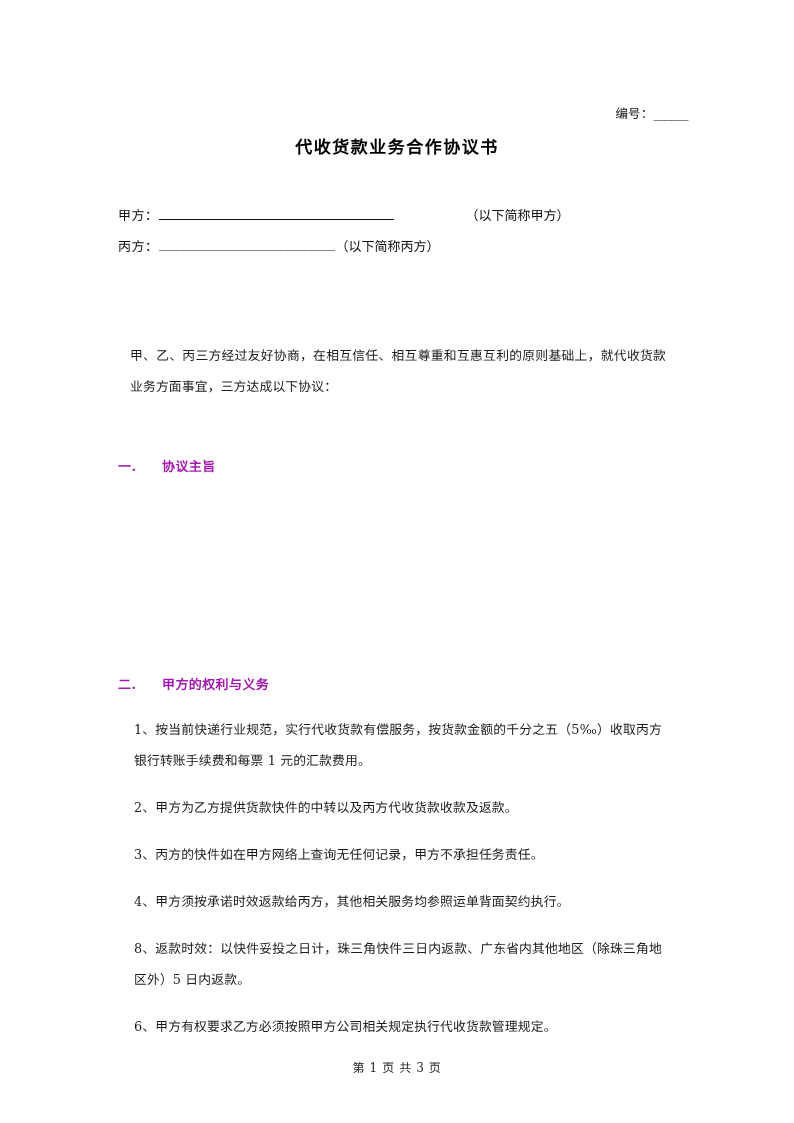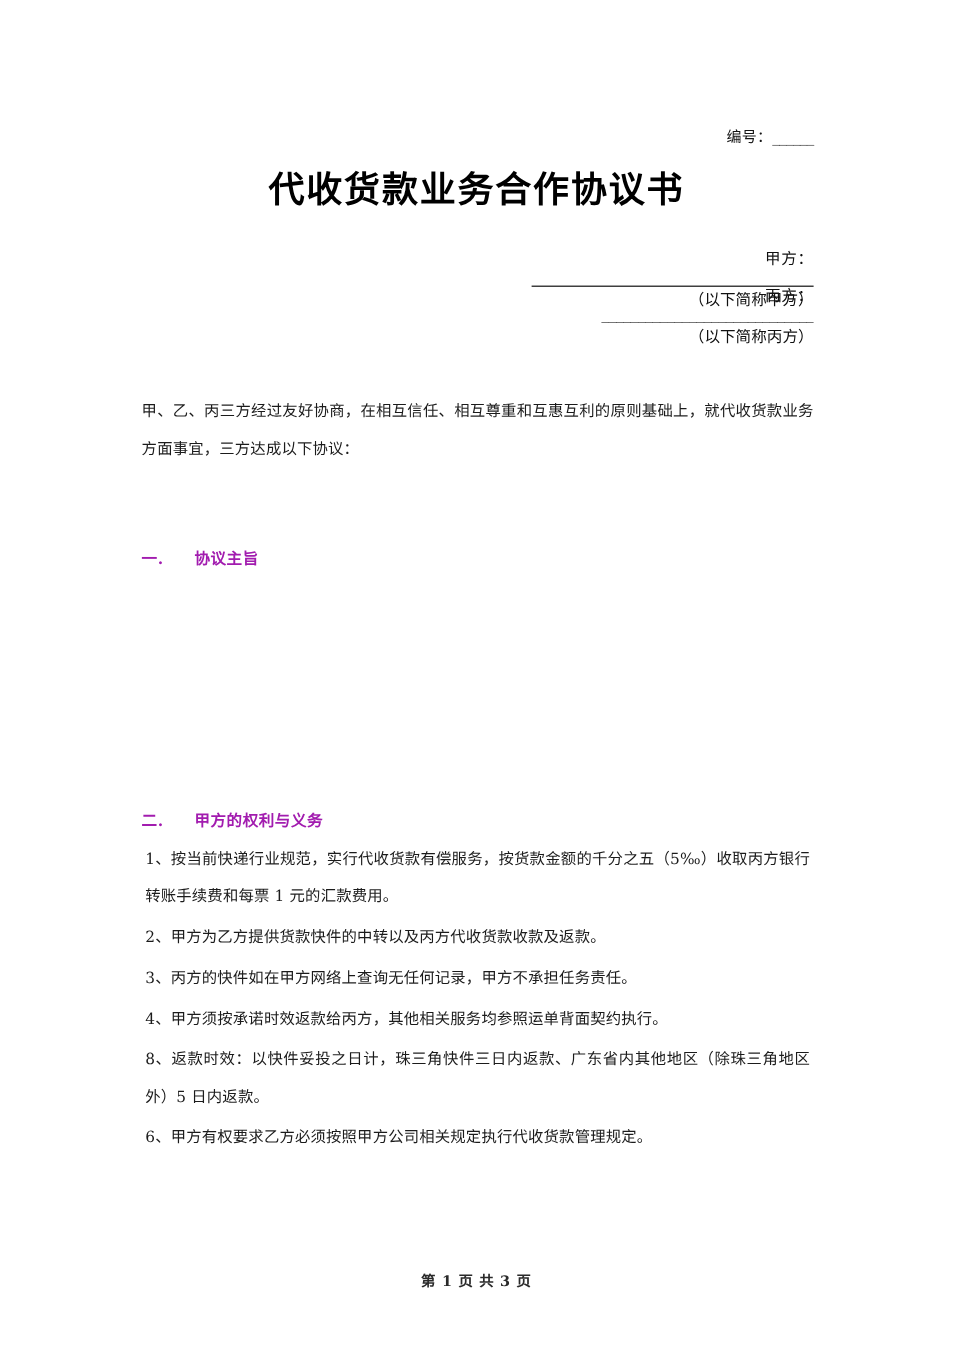--- a/index.html
+++ b/index.html
@@ -18,58 +18,57 @@
     box-sizing: border-box;
     font-family: "DejaVu Serif", "Liberation Serif", serif;
     color: #101010;
     overflow: hidden;
   }
 
   
   .doc-number {
     position: absolute;
     top: 103px;
-    right: 116px;
+    right: 106px;
     font-size: 12.5px;
     letter-spacing: 0.2px;
     color: #141414;
     white-space: nowrap;
   }
   .doc-number .num-blank {
     letter-spacing: -0.5px;
   }
 
   
   .doc-title {
     position: absolute;
     top: 133px;
     left: 0;
     width: 794px;
     text-align: center;
-    font-size: 30px;
+    font-size: 17px;
     font-weight: bold;
     letter-spacing: 1.5px;
     color: #000000;
     font-family: "DejaVu Serif", "Liberation Serif", serif;
   }
 
   
   .parties {
     position: absolute;
     left: 118px;
     top: 205px;
     width: 560px;
     font-size: 13px;
   }
   .party-row {
     display: flex;
-    align-items: flex-end;
+    align-items: flex-start;
     height: 31px;
     white-space: nowrap;
-    flex-direction: column;
   }
   .party-label {
     flex: 0 0 auto;
     letter-spacing: 0.5px;
   }
   .party-blank {
     flex: 0 0 auto;
     overflow: hidden;
     letter-spacing: -0.4px;
     color: #1a1a1a;
@@ -89,21 +88,21 @@
   }
 
   
   .para {
     font-size: 12.8px;
     line-height: 31px;
     text-align: justify;
     text-justify: inter-ideograph;
     letter-spacing: 0.15px;
     color: #1b1b1b;
-    margin: 0;
+    margin: 12px;
   }
 
   .intro {
     position: absolute;
     left: 118px;
     top: 328px;
     width: 560px;
   }
 
   
@@ -137,32 +136,32 @@
     top: 672px;
     width: 560px;
   }
   .clause {
     font-size: 12.8px;
     line-height: 31px;
     text-align: justify;
     text-justify: inter-ideograph;
     letter-spacing: 0.15px;
     color: #1b1b1b;
-    margin: 3px;
+    margin: 16px;
   }
 
   
   .footer {
     position: absolute;
     left: 0;
     top: 1058px;
     width: 794px;
     text-align: center;
     font-size: 12px;
-    font-weight: bold;
+    font-weight: normal;
     color: #2a2a2a;
     letter-spacing: 0.6px;
   }
 </style>
 </head>
 <body>
 
 <div class="page">
 
   <div class="doc-number">

